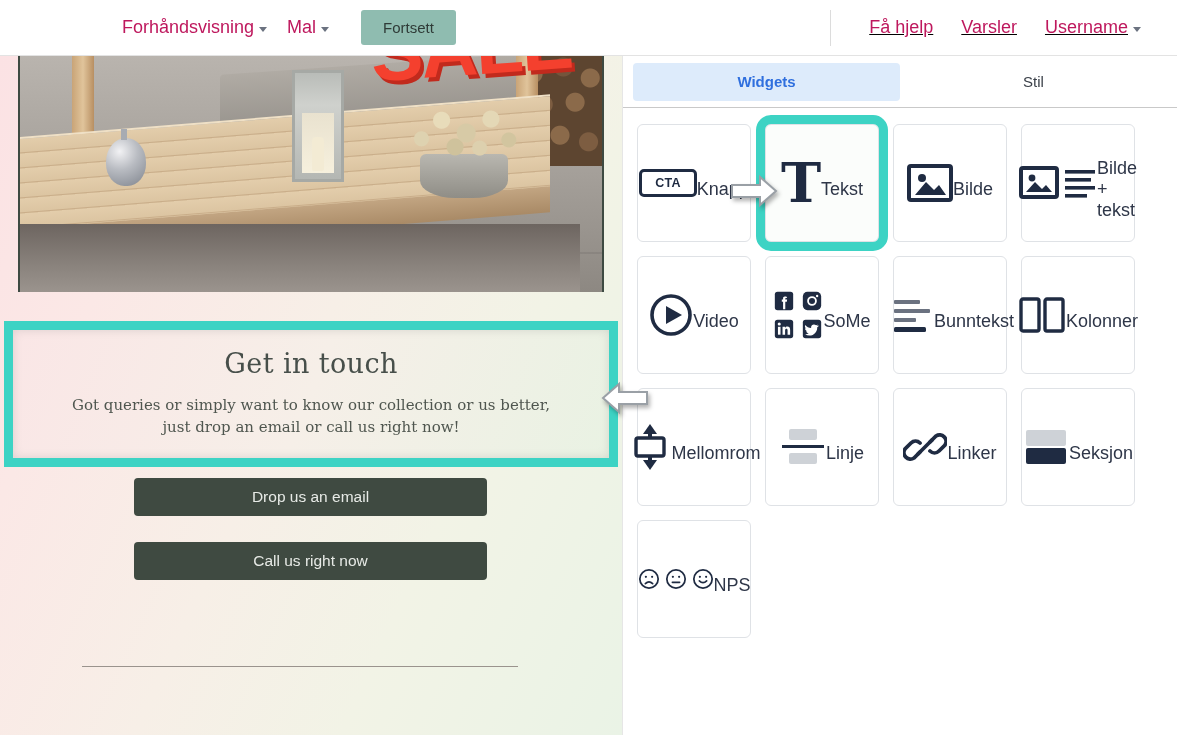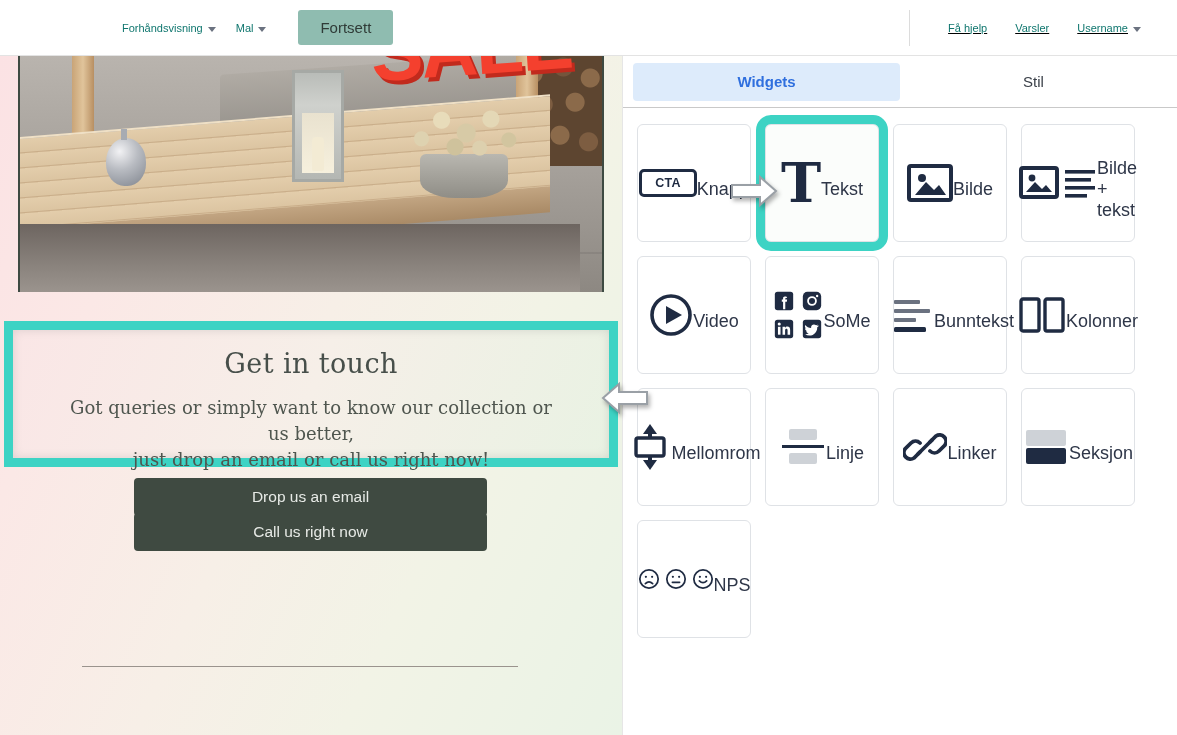--- a/index.html
+++ b/index.html
@@ -34,21 +34,21 @@
     white-space: nowrap;
   }
   .logo-main { color: #1f3864; }
   .logo-brainer { color: #1ea0dd; }
 
   .nav-center {
     display: flex; align-items: center;
     gap: 0px; margin-left: 112px;
   }
   .nav-link {
-    font-size: 11px; color: #0f766e;
+    font-size: 18px; color: #be185d;
     padding: 6px 10px; cursor: pointer;
     white-space: nowrap;
     display: flex; align-items: center; gap: 5px;
   }
   .caret {
     width: 0; height: 0;
     border-left: 4.5px solid transparent;
     border-right: 4.5px solid transparent;
     border-top: 5px solid #6b7280;
     display: inline-block;
@@ -217,35 +217,35 @@
   .sel-inner { padding: 18px 56px 0 56px; text-align: center; }
   .gt-title {
     font-family: "DejaVu Serif", serif;
     font-size: 27px; color: #474f4a;
     font-weight: normal;
     letter-spacing: .4px;
     margin: 0 0 16px 0;
   }
   .gt-body {
     font-family: "DejaVu Serif", serif;
-    font-size: 18px; color: #4f564f;
+    font-size: 15px; color: #4f564f;
     line-height: 1.45; margin: 0;
   }
   .cta-btn {
     position: absolute; left: 134px;
     width: 353px; height: 38px;
     background: #3f4a41;
     color: #e7eae6;
     border: none; border-radius: 4px;
     font-size: 15.5px;
     font-family: "Liberation Sans", sans-serif;
     cursor: pointer;
   }
   .cta-1 { top: 422px; }
-  .cta-2 { top: 457px; }
+  .cta-2 { top: 486px; }
   .hr-line {
     position: absolute; left: 82px; top: 610px;
     width: 436px; height: 1px;
     background: #9a938d;
   }
 
   
   .cursor {
     position: absolute; z-index: 25;
     filter: drop-shadow(2px 3px 2px rgba(0,0,0,.30));

